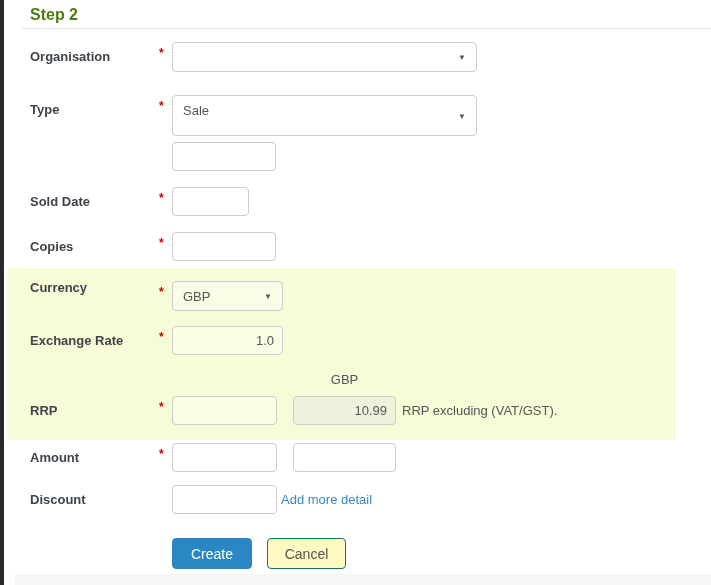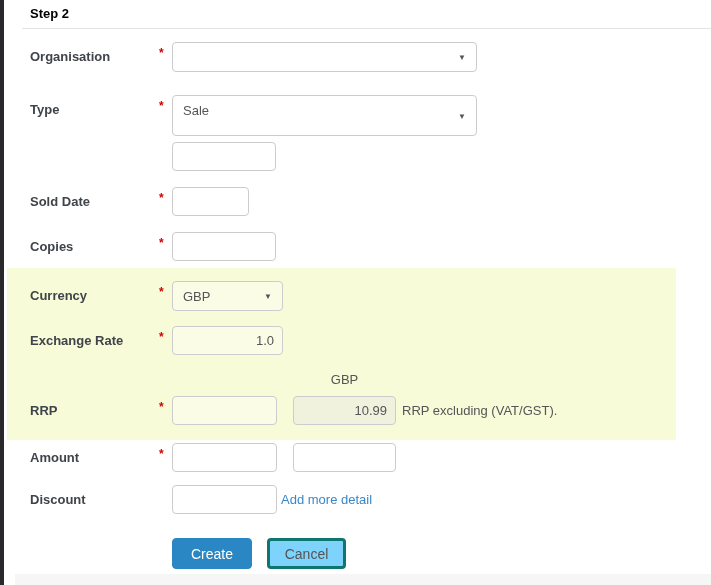--- a/index.html
+++ b/index.html
@@ -4,21 +4,21 @@
 <style>
   html,body{margin:0;padding:0;background:#ffffff;}
   #screen{
     position:relative;width:711px;height:585px;overflow:hidden;
     background:#ffffff;
     font-family:"Liberation Sans", sans-serif;
     -webkit-font-smoothing:antialiased;
   }
   .leftbar{position:absolute;left:0;top:0;width:4px;height:585px;background:#28282d;}
   .footer-strip{position:absolute;left:15px;top:574px;right:0;height:11px;background:#f6f6f6;}
-  .page-title{position:absolute;left:30px;top:6px;font-size:13px;font-weight:bold;color:#000000;}
+  .page-title{position:absolute;left:30px;top:6px;font-size:16px;font-weight:bold;color:#4d7c0f;}
   .divider{position:absolute;left:22px;top:28px;width:689px;height:1px;background:#e4e4e4;}
   .highlight{position:absolute;left:7px;top:268px;width:669px;height:172px;background:#f8fbd8;}
   .lbl{position:absolute;left:30px;font-size:13px;font-weight:bold;color:#3f444a;}
   .req{position:absolute;font-size:12px;font-weight:bold;color:#d40000;}
   .ctl{
     position:absolute;box-sizing:border-box;border:1px solid #cccccc;border-radius:4px;
     background:#ffffff;font-family:"Liberation Sans", sans-serif;font-size:13px;color:#555555;
   }
   input.ctl{padding:0 8px;outline:none;}
   input.num{text-align:right;}
@@ -29,21 +29,21 @@
   .readonly-bg{background:#f1f2de;}
   .col-header{position:absolute;font-size:13px;color:#555555;text-align:center;}
   .help-text{position:absolute;font-size:13px;color:#555555;}
   .link{position:absolute;font-size:13px;color:#3a87c8;text-decoration:none;cursor:pointer;}
   .btn{
     position:absolute;box-sizing:border-box;border-radius:4px;font-size:14px;height:31px;
     display:flex;align-items:center;justify-content:center;cursor:pointer;
     font-family:"Liberation Sans", sans-serif;
   }
   .btn-primary{background:#2b87c3;border:1px solid #2b87c3;color:#ffffff;}
-  .btn-default{background:#7dd3fc;border:3px solid #0f766e;color:#555555;}
+  .btn-default{background:#fef9c3;border:1px solid #0f766e;color:#555555;}
 </style>
 </head>
 <body>
 
 <div id="screen">
 
   <div class="leftbar"></div>
   <div class="footer-strip"></div>
 
   <div class="page-title">Step 2</div>
@@ -68,21 +68,21 @@
   <input class="ctl" style="left: 172px; top: 142px; width: 104px; height: 29px;" value="">
 
   <div class="lbl" style="top:187px;line-height:29px;">Sold Date</div>
   <span class="req" style="left:159px;top:191px;">*</span>
   <input class="ctl" style="left: 172px; top: 187px; width: 77px; height: 29px;" value="">
 
   <div class="lbl" style="top:232px;line-height:29px;">Copies</div>
   <span class="req" style="left:159px;top:236px;">*</span>
   <input class="ctl" style="left: 172px; top: 232px; width: 104px; height: 29px;" value="">
 
-  <div class="lbl" style="top:281px;line-height:30px;">Currency</div>
+  <div class="lbl" style="top:273px;line-height:30px;">Currency</div>
   <span class="req" style="left:159px;top:285px;">*</span>
   <div class="ctl sel yellow-bg" style="left:172px;top:281px;width:111px;height:30px;">
     <span class="sel-text" style="line-height:30px;">GBP</span>
     <span class="caret">▼</span>
   </div>
 
   <div class="lbl" style="top:326px;line-height:29px;">Exchange Rate</div>
   <span class="req" style="left:159px;top:330px;">*</span>
   <input class="ctl num yellow-bg" style="left: 172px; top: 326px; width: 111px; height: 29px; text-align: right;" value="1.0">
 

